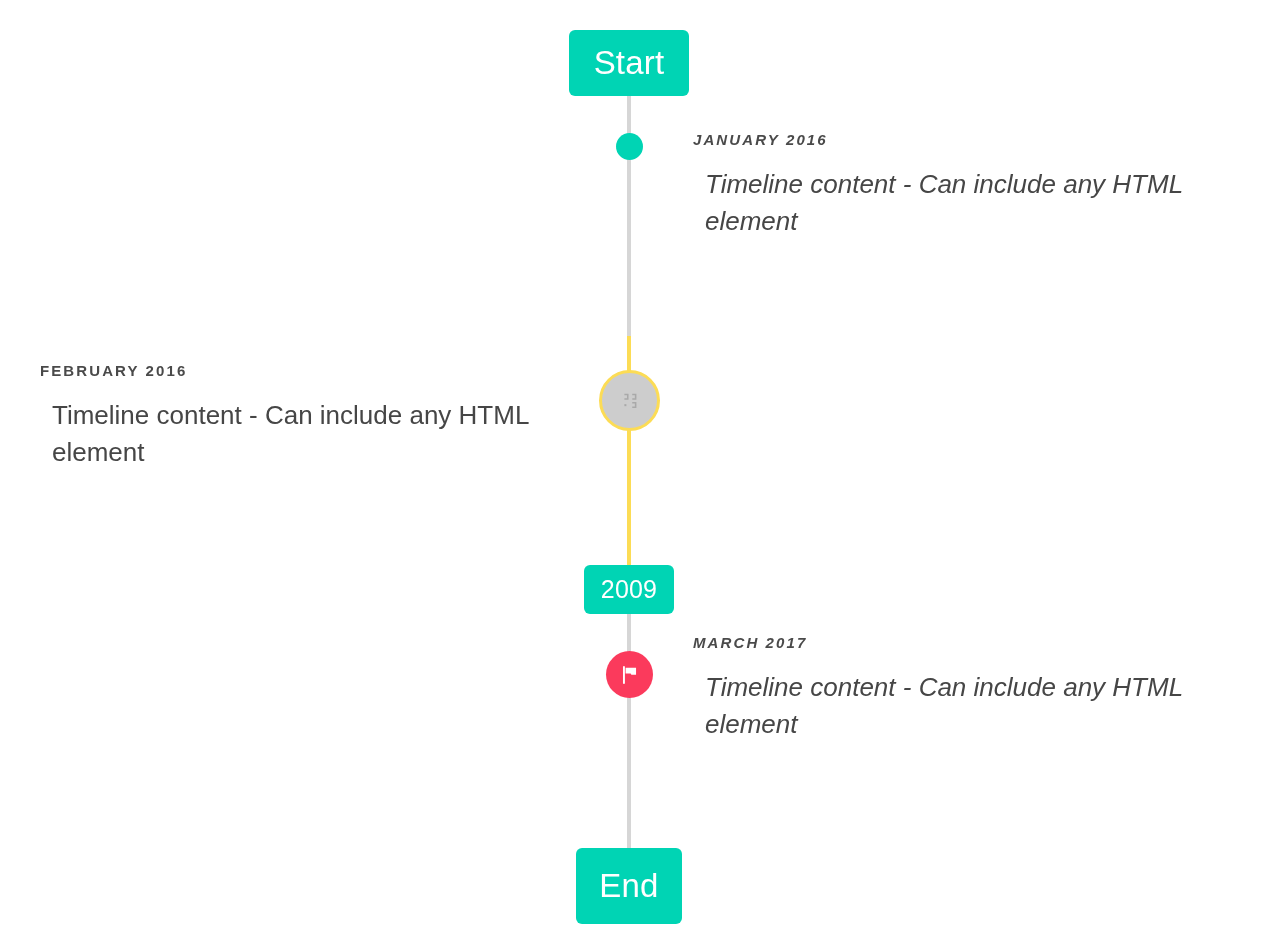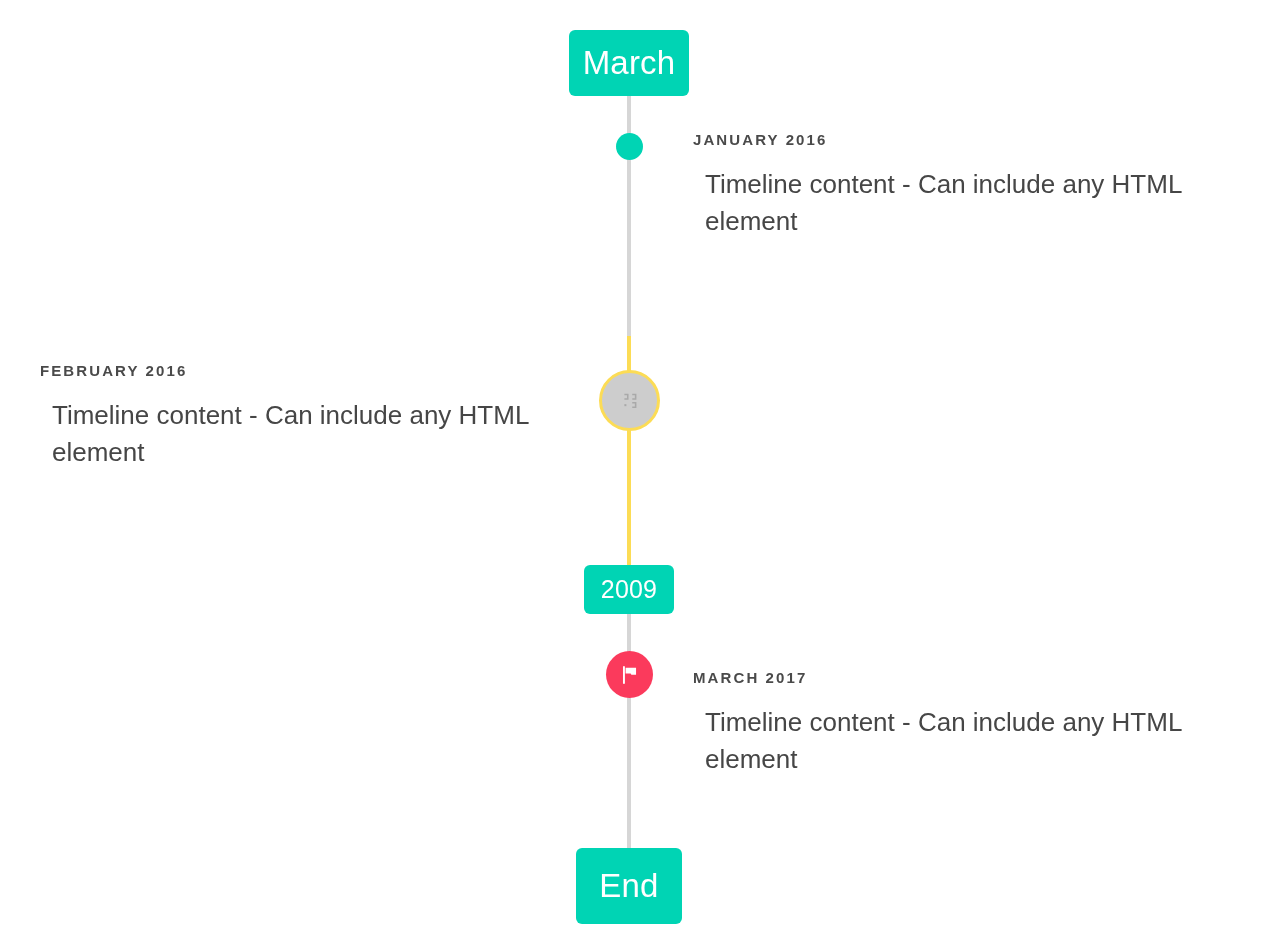--- a/index.html
+++ b/index.html
@@ -86,26 +86,26 @@
   .marker-flag {
     left: 606px; top: 651px;
     width: 47px; height: 47px;
     background: #fb3a5c;
   }
   .marker-flag svg { width: 22px; height: 22px; }
 
   
   .entry { position: absolute; }
 
-  .entry-right { text-align: left; }
+  .entry-right { text-align: left; font-style: italic; }
   .entry-left  { text-align: left; }
 
   .entry-jan   { left: 693px; top: 131px; width: 530px; }
   .entry-feb   { left: 40px;  top: 362px; width: 525px; }
-  .entry-mar   { left: 693px; top: 669px; width: 530px; }
+  .entry-mar   { left: 693px; top: 634px; width: 530px; }
 
   .entry-date {
     font-size: 15px;
     font-weight: bold;
     letter-spacing: 2.1px;
     color: #4a4a4a;
     text-transform: uppercase;
     margin: 0 0 18px 0;
   }
   .entry-body {
@@ -118,21 +118,21 @@
 </style>
 </head>
 <body>
 
 <div class="timeline">
 
   <div class="spine spine-top"></div>
   <div class="spine spine-mid"></div>
   <div class="spine spine-bottom"></div>
 
-  <div class="cap cap-start">March</div>
+  <div class="cap cap-start">Start</div>
 
   <div class="marker marker-dot"></div>
   <div class="entry entry-right entry-jan">
     <p class="entry-date">January 2016</p>
     <p class="entry-body">Timeline content - Can include any HTML element</p>
   </div>
 
   <div class="marker marker-image">
     <svg class="broken-glyph" viewBox="0 0 16 16">
       <g fill="none" stroke="#8c8c8c" stroke-width="1.4">

